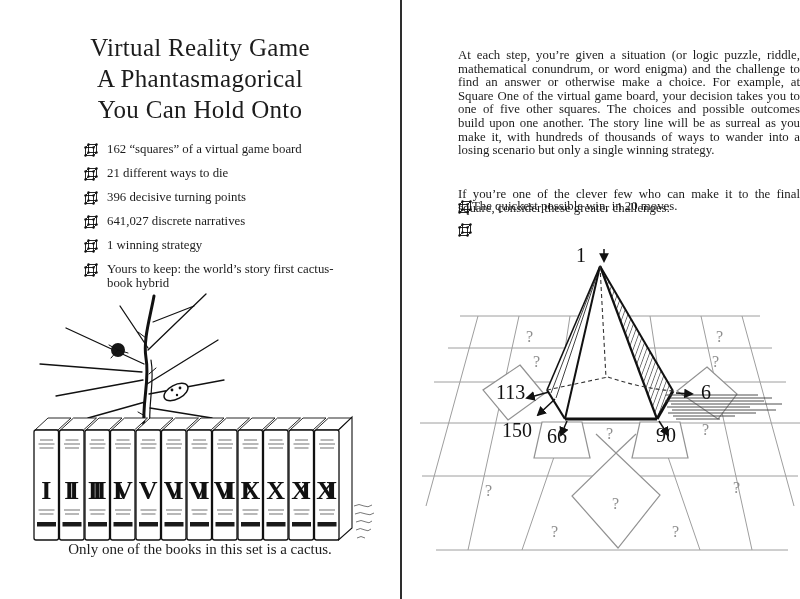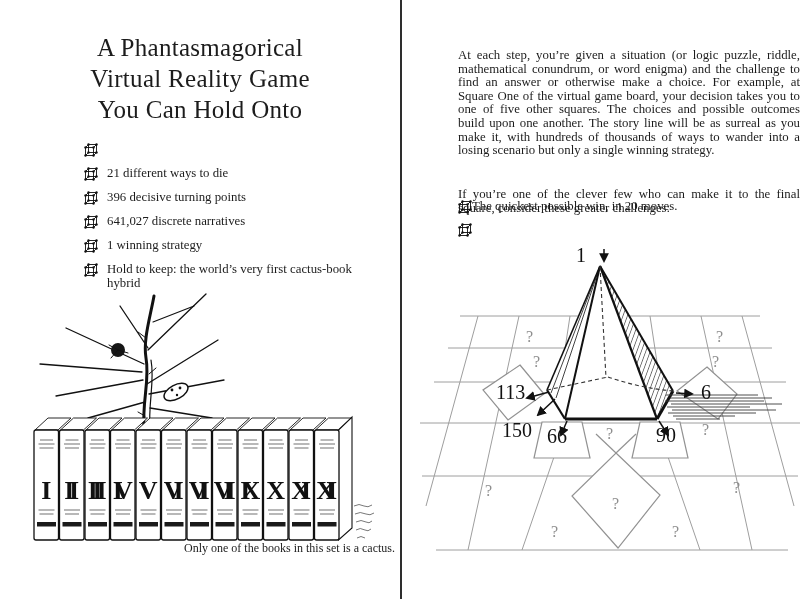--- a/index.html
+++ b/index.html
@@ -20,21 +20,21 @@
   ul.challenges li{display:flex;align-items:flex-start;margin-bottom:8px;}
   ul.challenges .txt{display:block;width:300px;font-size:12.8px;line-height:14px;}
   .cube{flex:0 0 auto;margin-top:1px;}
 
   .para{position:absolute;left:44px;width:342px;margin:12px;text-align:justify;
         font-size:12.8px;line-height:13.6px;}
   #p1{top:37px;}
   #p2{top:176px;}
 
   .books-wrap{position:absolute;left:26px;top:288px;}
-  .caption{position:absolute;top:541px;left:5px;width:390px;text-align:right;font-size:12px;}
+  .caption{position:absolute;top:541px;left:5px;width:390px;text-align:center;font-size:15px;}
 
   .board-wrap{position:absolute;left:18px;top:246px;}
 
   svg text{font-family:"Liberation Serif",serif;}
   .numeral{font-weight:bold;fill:#111;}
   .qmark{fill:#8f8f8f;font-size:16px;}
   .dlabel{fill:#111;font-size:20px;}
 </style>
 </head>
 <body>
@@ -66,30 +66,31 @@
       <path d="M0,0 L10,5 L0,10 z" fill="#111"></path>
     </marker>
   </defs>
 </svg>
 
 <div class="sheet">
 
   <div class="page page-left">
 
     <h1 class="title">
+      <span style="display:block">Virtual Reality Game</span>
       <span style="display:block">A  Phantasmagorical</span>
-      <span style="display:block">Virtual Reality Game</span>
       <span style="display:block">You Can Hold Onto</span>
     </h1>
 
     <ul class="iconlist features">
       <li>
         <svg class="cube" width="14" height="14">
             <use href="#cubeicon"></use>
           </svg>
+        <span class="txt">162 “squares” of a virtual game board</span>
         </li>
       <li>
         <svg class="cube" width="14" height="14">
             <use href="#cubeicon"></use>
           </svg>
         <span class="txt">21 different ways to die</span>
         </li>
       <li>
         <svg class="cube" width="14" height="14">
             <use href="#cubeicon"></use>
@@ -105,21 +106,21 @@
       <li>
         <svg class="cube" width="14" height="14">
             <use href="#cubeicon"></use>
           </svg>
         <span class="txt">1 winning strategy</span>
         </li>
       <li>
         <svg class="cube" width="14" height="14">
             <use href="#cubeicon"></use>
           </svg>
-        <span class="txt">Hold to keep: the world’s very first cactus-book hybrid</span>
+        <span class="txt">Yours to keep: the world’s story first cactus-book hybrid</span>
         </li>
     </ul>
 
     <div class="books-wrap">
       <svg width="348" height="262" viewBox="0 0 348 262">
 
         <g stroke="#111" fill="none" stroke-linecap="round">
           <path d="M118,142 C116,112 124,92 120,70 C117,52 124,30 128,8" stroke-width="3"></path>
           <path d="M124,142 C122,114 129,94 125,72" stroke-width="1.2"></path>
           <line x1="122" y1="62" x2="180" y2="6" stroke-width="1.3"></line>

